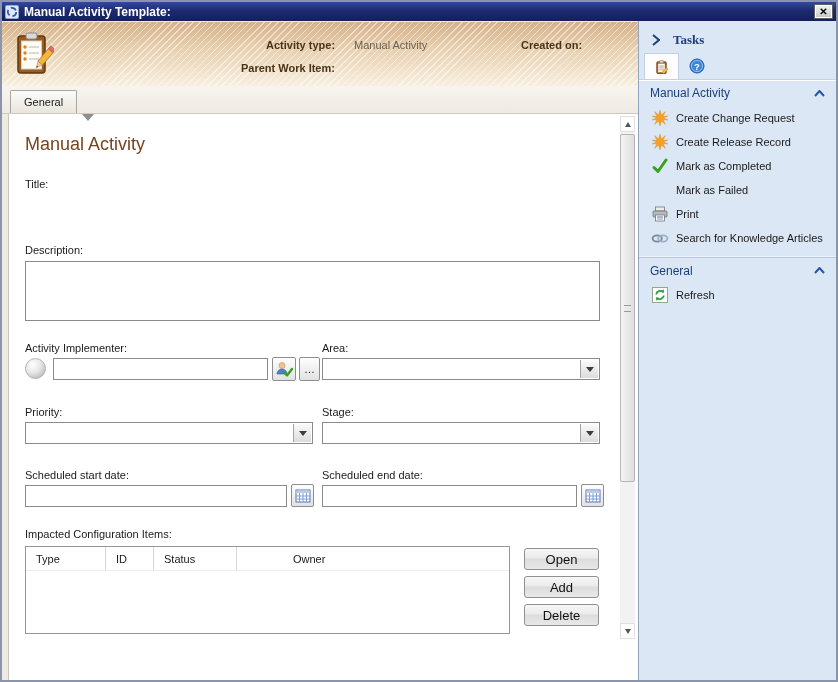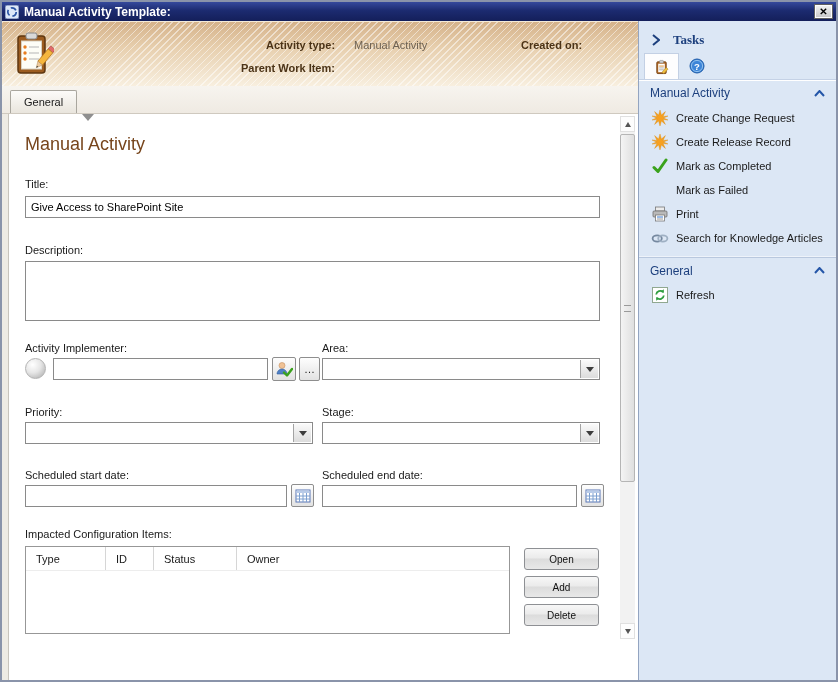--- a/index.html
+++ b/index.html
@@ -63,23 +63,23 @@
     background:radial-gradient(circle at 35% 30%, #ffffff, #e6e6e6 45%, #c0c0c0 78%, #ababab); }
   .sq-btn { position:absolute; border:1px solid #8e8e8e; border-radius:2px;
     background:linear-gradient(#fefefe,#e2e2e2); display:flex; align-items:center;
     justify-content:center; font-size:11px; cursor:default; }
 
   .ci-table { position:absolute; left:23px; top:432px; width:485px; height:88px;
     border:1px solid #979797; background:#fff; }
   .ci-head { display:flex; height:24px; border-bottom:1px solid #ededed; }
   .ci-th { display:flex; align-items:center; padding-left:10px; font-weight:normal;
     border-right:1px solid #d6d6d6; font-size:11px; }
-  .ci-th:last-child { border-right:none; }
-
-  .btn { border:1px solid #8e9094; border-radius:3px; font-size:10px; color:#111;
+  .ci-th:last-child { border-right:none;margin-left:46px; }
+
+  .btn { border:1px solid #8e9094; border-radius:3px; font-size:13px; color:#111;
     background:linear-gradient(180deg,#f7f7f7,#ebebeb 45%,#dcdcdc 50%,#e8e8e8);
     display:flex; align-items:center; justify-content:center; cursor:default; }
   .side-btn { position:absolute; left:522px; width:75px; height:22px; }
   .focus-ring { box-shadow:inset 0 0 0 1px #bcd9f2; }
 
   
   .vscroll { position:absolute; top:2px; right:3px; width:15px; height:523px;
     background:#f2f2f2; }
   .vs-arrow { position:absolute; left:0; width:15px; height:16px; background:#fdfdfd;
     border:1px solid #e0e0e0; display:flex; align-items:center; justify-content:center; }
@@ -169,21 +169,20 @@
       <div class="tabstrip">
         <div class="tab">General</div>
       </div>
 
       <div class="formarea">
         <div class="notch"></div>
 
         <div class="heading">Manual Activity</div>
 
         <span class="f-label" style="left:23px; top:64px;">Title:</span>
-        <input class="f-input" style="left: 23px; top: 82px; width: 575px;" value="Give Access to SharePoint Site">
 
         <span class="f-label" style="left:23px; top:130px;">Description:</span>
         <textarea class="f-textarea" style="left: 23px; top: 147px; width: 575px; height: 60px; resize: none;"></textarea>
 
         <span class="f-label" style="left:23px; top:228px;">Activity Implementer:</span>
         <span class="sphere" style="left:23px; top:244px;"></span>
         <input class="f-input" style="left: 51px; top: 244px; width: 215px;" value="">
         <span class="sq-btn" style="left:270px; top:243px; width:24px; height:24px;">
           <svg width="18" height="18" viewBox="0 0 18 18">
             <circle cx="7" cy="5.5" r="3" fill="#f0c296" stroke="#c89060" stroke-width="0.6"></circle>

